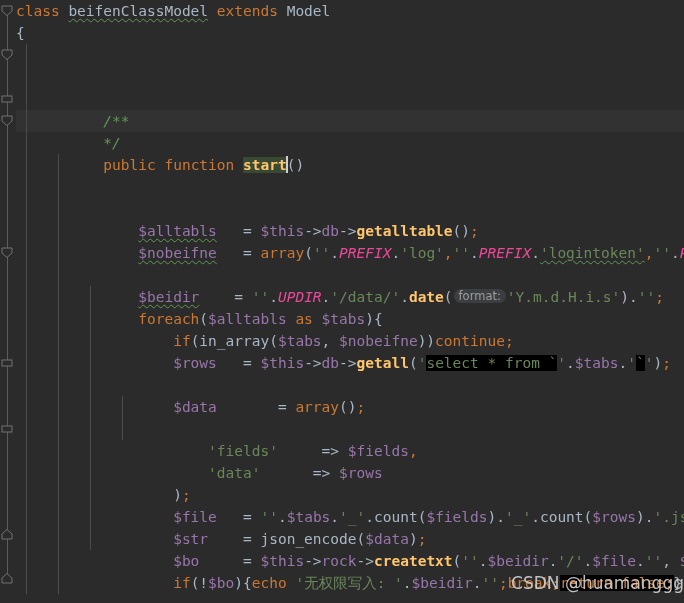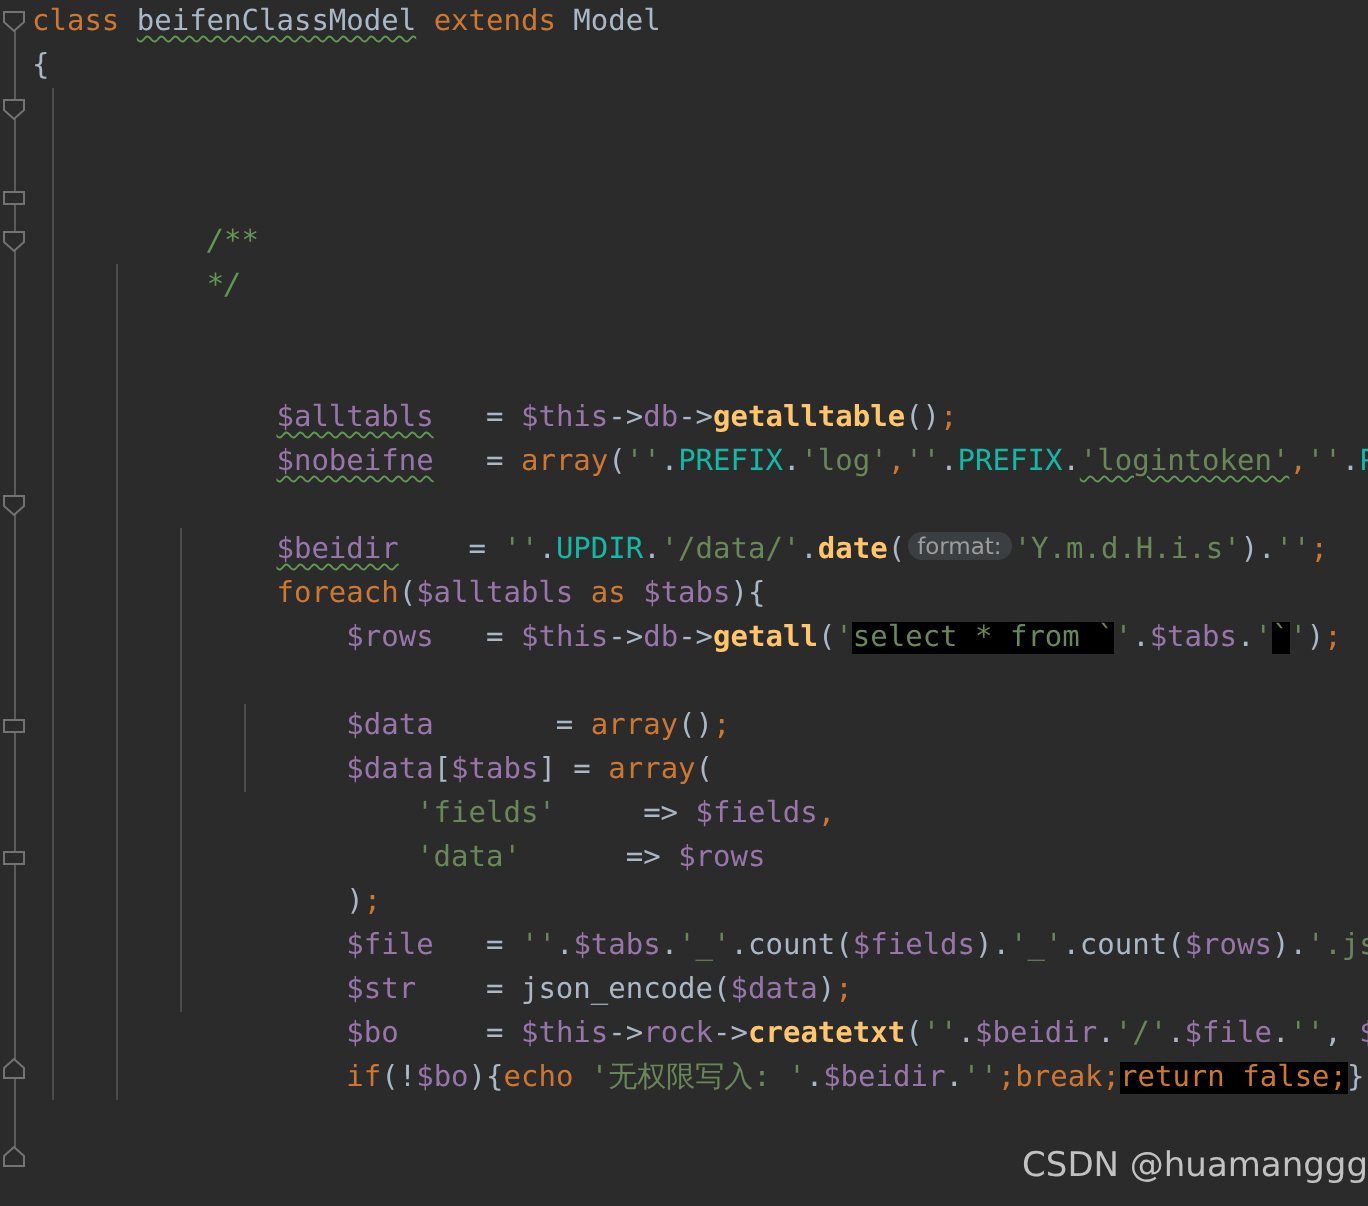--- a/index.html
+++ b/index.html
@@ -79,21 +79,21 @@
   }
 
   
   .kw      { color: #cc7832; } 
   .cls     { color: #a9b7c6; }                 
   .var     { color: #9876aa; }                 
   .fn      { color: #ffc66d; font-weight: bold;} 
   .fn-n    { color: #a9b7c6; }                 
   .str     { color: #6a8759; }                 
   .cmt     { color: #629755; font-style: italic; } 
-  .const   { color: #14b8a6; } 
+  .const   { color: #ec4899; font-style: italic; } 
   .punc    { color: #a9b7c6; }
   .op      { color: #a9b7c6; }
   .semi    { color: #cc7832; }
   .arrow   { color: #a9b7c6; }
 
   
   .typo {
     text-decoration-line: underline;
     text-decoration-style: wavy;
     text-decoration-color: #629755;
@@ -218,20 +218,23 @@
 
     <div class="line">
       <span class="indent-guide" style="left:26px;"></span>
       <span class="txt">    <span class="cmt">/**</span></span></div>
 
 
     <div class="line">
       <span class="indent-guide" style="left:26px;"></span>
       <span class="txt">    <span class="cmt">*/</span></span></div>
 
+    <div class="line current">
+      <span class="indent-guide" style="left:26px;"></span>
+      <span class="txt">    <span class="kw">public</span> <span class="kw">function</span> <span class="occ fn"><span>start</span><span class="caret"></span></span><span class="punc">()</span></span></div>
 
     <div class="line">
       <span class="indent-guide" style="left:26px;"></span>
       <span class="txt">    <span class="punc"></span></span></div>
 
     <div class="line">
       <span class="indent-guide" style="left:26px;"></span><span class="indent-guide" style="left:58px;"></span>
       <span class="txt"> </span></div>
 
     <div class="line">
@@ -247,36 +250,39 @@
       <span class="txt"> </span></div>
 
     <div class="line">
       <span class="indent-guide" style="left:26px;"></span><span class="indent-guide" style="left:58px;"></span>
       <span class="txt">        <span class="var typo">$beidir</span>    <span class="op">= </span><span class="str">''</span><span class="op">.</span><span class="const">UPDIR</span><span class="op">.</span><span class="str">'/data/'</span><span class="op">.</span><span class="fn">date</span><span class="punc">(</span><span class="hint">format:</span><span class="str">'Y.m.d.H.i.s'</span><span class="punc">)</span><span class="op">.</span><span class="str">''</span><span class="semi">;</span></span></div>
 
     <div class="line">
       <span class="indent-guide" style="left:26px;"></span><span class="indent-guide" style="left:58px;"></span>
       <span class="txt">        <span class="kw">foreach</span><span class="punc">(</span><span class="var">$alltabls</span> <span class="kw">as</span> <span class="var">$tabs</span><span class="punc">){</span></span></div>
 
+    <div class="line">
+      <span class="indent-guide" style="left:26px;"></span><span class="indent-guide" style="left:58px;"></span><span class="indent-guide" style="left:90px;"></span>
+      <span class="txt">            <span class="kw">if</span><span class="punc">(</span><span class="fn-n">in_array</span><span class="punc">(</span><span class="var">$tabs</span><span class="punc">, </span><span class="var">$nobeifne</span><span class="punc">))</span><span class="kw">continue</span><span class="semi">;</span></span></div>
 
     <div class="line">
       <span class="indent-guide" style="left:26px;"></span><span class="indent-guide" style="left:58px;"></span><span class="indent-guide" style="left:90px;"></span>
       <span class="txt">            <span class="var">$rows</span>   <span class="op">= </span><span class="var">$this</span><span class="op">-&gt;</span><span class="var">db</span><span class="op">-&gt;</span><span class="fn">getall</span><span class="punc">(</span><span class="str">'</span><span class="warn-hl str">select * from `</span><span class="str">'</span><span class="op">.</span><span class="var">$tabs</span><span class="op">.</span><span class="str">'</span><span class="warn-hl str">`</span><span class="str">'</span><span class="punc">)</span><span class="semi">;</span></span></div>
 
     <div class="line">
       <span class="indent-guide" style="left:26px;"></span><span class="indent-guide" style="left:58px;"></span><span class="indent-guide" style="left:90px;"></span>
       </div>
 
     <div class="line">
       <span class="indent-guide" style="left:26px;"></span><span class="indent-guide" style="left:58px;"></span><span class="indent-guide" style="left:90px;"></span>
       <span class="txt">            <span class="var">$data</span>       <span class="op">= </span><span class="kw">array</span><span class="punc">()</span><span class="semi">;</span></span></div>
 
     <div class="line">
       <span class="indent-guide" style="left:26px;"></span><span class="indent-guide" style="left:58px;"></span><span class="indent-guide" style="left:90px;"></span>
-      <span class="txt">            <span class="var">$data</span><span class="punc">[</span><span class="var">$tabs</span><span class="punc">]</span> <span class="op">= </span><span class="kw">array</span><span class="punc">(</span></span></div>
+      </div>
 
     <div class="line">
       <span class="indent-guide" style="left:26px;"></span><span class="indent-guide" style="left:58px;"></span><span class="indent-guide" style="left:90px;"></span><span class="indent-guide" style="left:122px;"></span>
       <span class="txt">                <span class="str">'fields'</span>     <span class="arrow">=&gt; </span><span class="var">$fields</span><span class="semi">,</span></span></div>
 
     <div class="line">
       <span class="indent-guide" style="left:26px;"></span><span class="indent-guide" style="left:58px;"></span><span class="indent-guide" style="left:90px;"></span><span class="indent-guide" style="left:122px;"></span>
       <span class="txt">                <span class="str">'data'</span>      <span class="arrow">=&gt; </span><span class="var">$rows</span></span></div>
 
     <div class="line">

